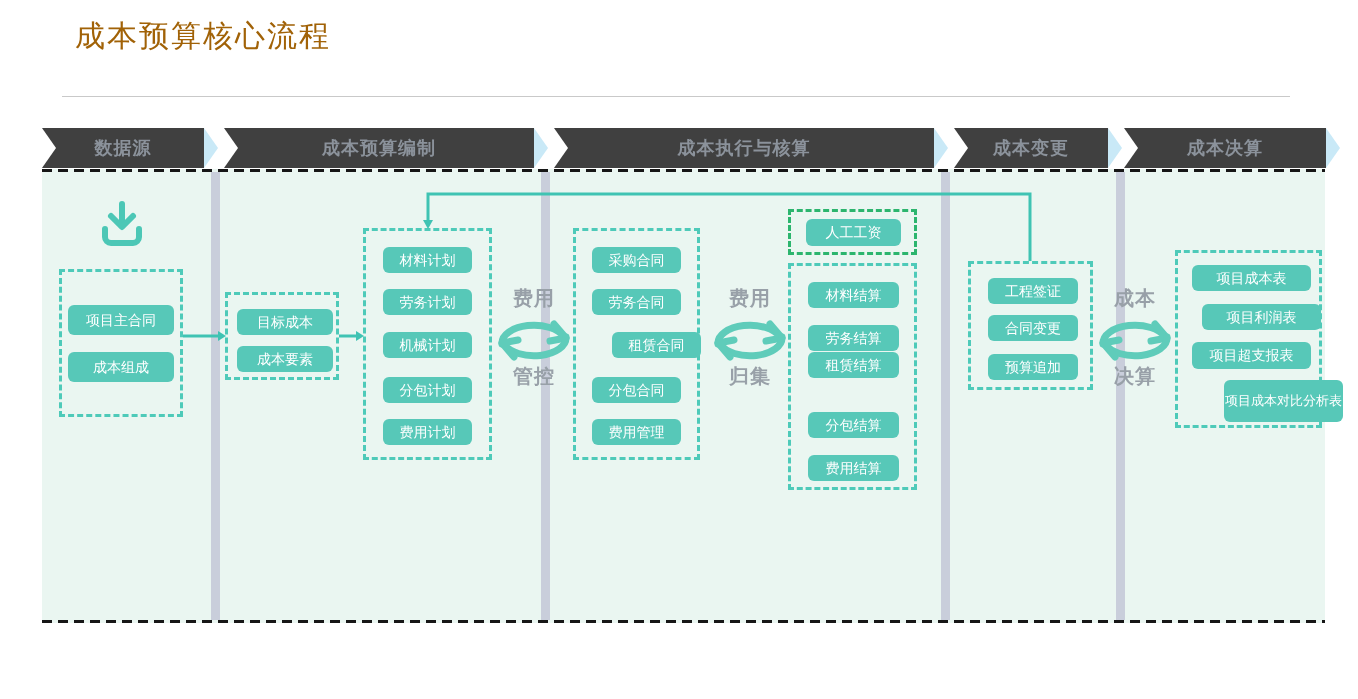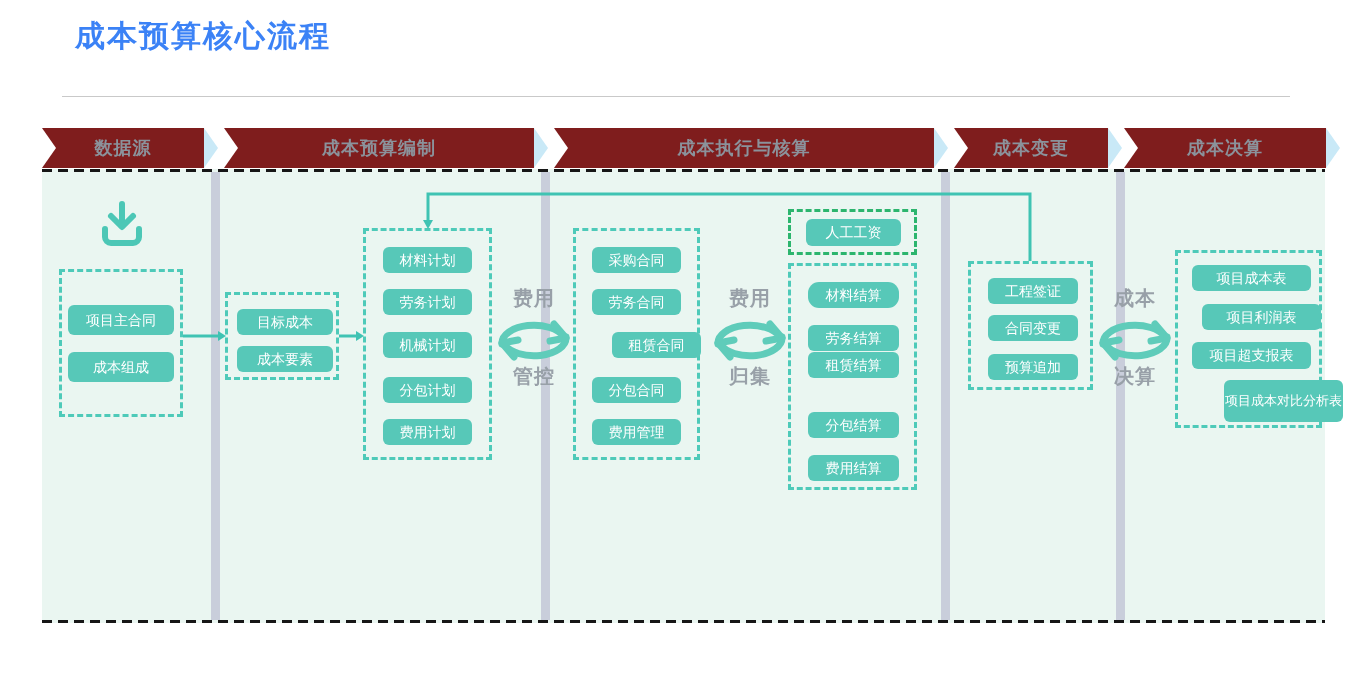--- a/index.html
+++ b/index.html
@@ -1,26 +1,26 @@
 <!DOCTYPE html>
 <html><head>
 <meta charset="utf-8">
 <style>
   * { margin:0; padding:0; box-sizing:border-box; }
   html,body { width:1358px; height:699px; background:#ffffff;
               font-family:"Liberation Sans", sans-serif; overflow:hidden; }
   .page { position:relative; width:1358px; height:699px; background:#fff; }
 
-  .page-title { position:absolute; left:75px; top:16px; font-size:30px; font-weight:bold;
-                color:#3b82f6; letter-spacing:2px; }
+  .page-title { position:absolute; left:75px; top:16px; font-size:30px; font-weight:normal;
+                color:#a16207; letter-spacing:2px; }
   .title-rule { position:absolute; left:62px; top:96px; width:1228px; height:1px;
                 background:#c9c9c9; }
 
   
-  .banner { position:absolute; top:128px; height:40px; background:#7f1d1d;
+  .banner { position:absolute; top:128px; height:40px; background:#404040;
             display:flex; align-items:center; justify-content:center; }
   .banner::before { content:""; position:absolute; left:0; top:0;
             border-top:20px solid transparent; border-bottom:20px solid transparent;
             border-left:14px solid #ffffff; }
   .banner::after { content:""; position:absolute; right:-14px; top:0;
             border-top:20px solid transparent; border-bottom:20px solid transparent;
             border-left:14px solid #c9e9f7; }
   .banner .lbl { font-size:18px; font-weight:bold; color:#8b929b; letter-spacing:1px; }
   .b1 { left:42px;  width:162px; }
   .b2 { left:224px; width:310px; }
@@ -147,21 +147,21 @@
         </g>
       </svg>
       <div class="clbl">归集</div>
     </div>
 
     <div class="dash-box green" style="left:746px; top:40px; width:129px; height:46px;">
       <div class="chip" style="left:15px; top:7px; width:95px; height:27px;">人工工资</div>
     </div>
 
     <div class="dash-box" style="left:746px; top:94px; width:129px; height:227px;">
-      <div class="chip" style="left:17px; top:16px;  width:91px; height:26px;border-radius:11px;">材料结算</div>
+      <div class="chip" style="left:17px; top:16px;  width:91px; height:26px;">材料结算</div>
       <div class="chip" style="left:17px; top:59px;  width:91px; height:26px;">劳务结算</div>
       <div class="chip" style="left:17px; top:86px; width:91px; height:26px;">租赁结算</div>
       <div class="chip" style="left:17px; top:146px; width:91px; height:26px;">分包结算</div>
       <div class="chip" style="left:17px; top:189px; width:91px; height:26px;">费用结算</div>
     </div>
 
     <div class="dash-box" style="left:926px; top:92px; width:125px; height:129px;">
       <div class="chip" style="left:17px; top:14px; width:90px; height:26px;">工程签证</div>
       <div class="chip" style="left:17px; top:51px; width:90px; height:26px;">合同变更</div>
       <div class="chip" style="left:17px; top:90px; width:90px; height:26px;">预算追加</div>

